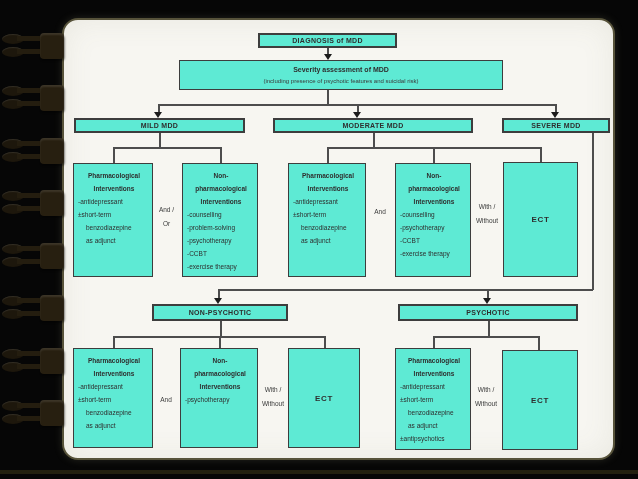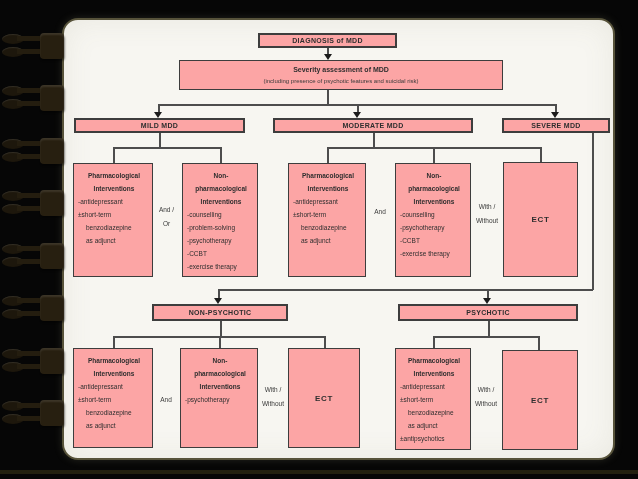--- a/index.html
+++ b/index.html
@@ -12,21 +12,21 @@
   
   .ring{position:absolute;left:2px;width:62px;height:26px;z-index:2;}
   .ring .loop{position:absolute;width:22px;height:10px;border-radius:50%;background:#1d170c;
               box-shadow:inset 0 1px 1px rgba(255,255,255,0.10);}
   .ring .loopA{left:0;top:1px;} .ring .loopB{left:0;top:14px;}
   .ring .bar{position:absolute;height:5px;width:26px;background:#241d0f;}
   .ring .barA{left:15px;top:3px;} .ring .barB{left:15px;top:16px;}
   .ring .staple{position:absolute;left:38px;top:0;width:24px;height:26px;background:#271f10;
                 border-radius:4px;box-shadow:inset 0 2px 2px rgba(255,255,255,0.10), 1px 2px 2px rgba(0,0,0,0.45);}
   
-  .node{position:absolute;background:#fca5a5;border:1.5px solid #3d3d3d;box-sizing:border-box;
+  .node{position:absolute;background:#5eead4;border:1.5px solid #3d3d3d;box-sizing:border-box;
         color:#2e2e2e;z-index:3;}
   .hdr{border-width:2px;font-weight:bold;font-size:7px;letter-spacing:0.3px;
        display:flex;align-items:center;justify-content:center;text-align:center;}
   .sev{display:flex;flex-direction:column;align-items:center;justify-content:center;}
   .sev .t1{font-weight:bold;font-size:7px;line-height:12px;}
   .sev .t2{font-size:6px;line-height:11px;color:#3a3a3a;}
   .ibox{padding:5px 2px 0 4px;font-size:6.5px;}
   .btitle{text-align:center;font-weight:bold;line-height:13px;white-space:nowrap;}
   .bitem{line-height:13px;white-space:nowrap;}
   .indent{padding-left:8px;}

